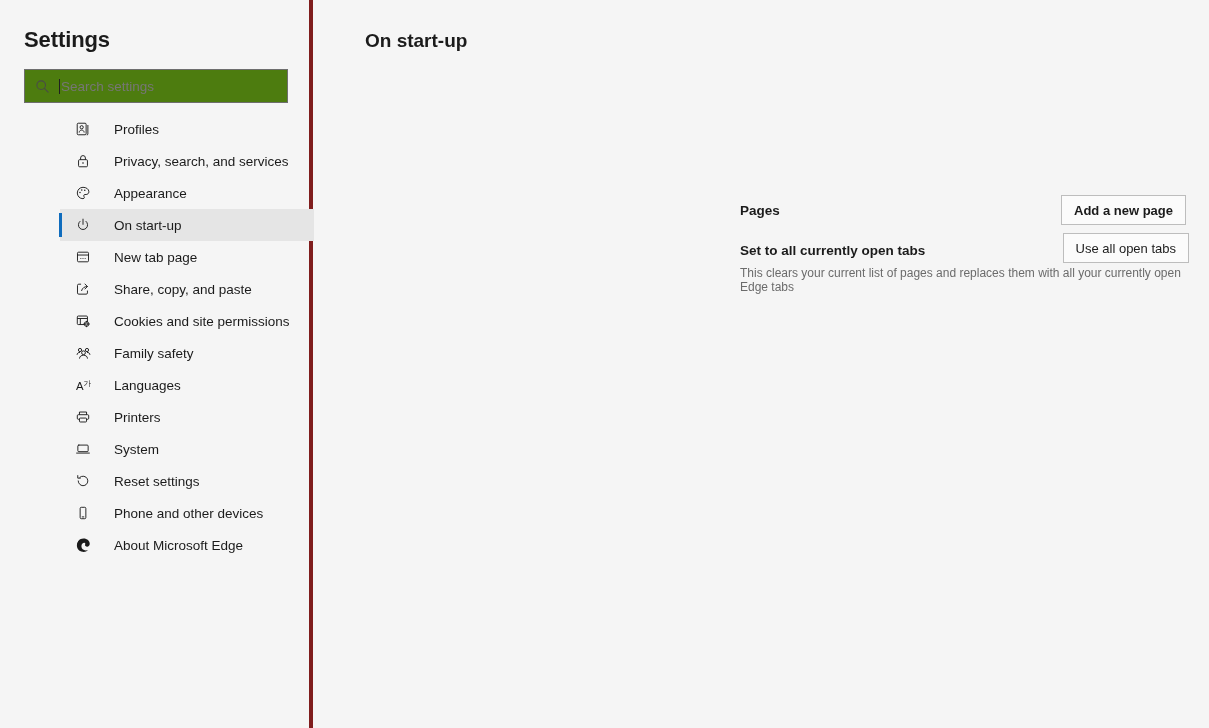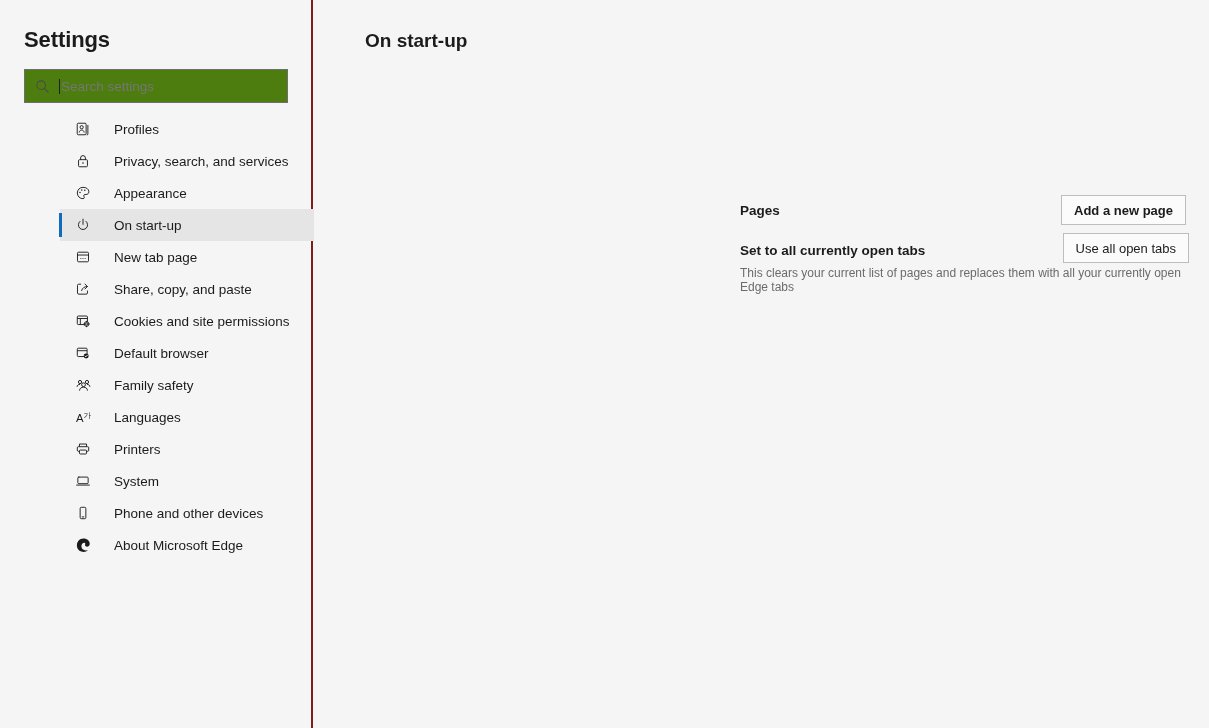--- a/index.html
+++ b/index.html
@@ -19,21 +19,21 @@
     background: #f5f5f5;
   }
 
   
   #sidebar {
     position: absolute;
     left: 0; top: 0;
     width: 313px;
     height: 728px;
     background: #f5f5f5;
-    border-right: 2px solid #7f1d1d;
+    border-right: 4px solid #7f1d1d;
   }
 
   #settings-title {
     position: absolute;
     left: 24px;
     top: 27px;
     font-size: 22px;
     font-weight: bold;
     color: #1b1b1b;
     letter-spacing: -0.1px;
@@ -313,31 +313,20 @@
             <line x1="2.6" y1="6.2" x2="14" y2="6.2"></line>
             <line x1="6" y1="6.2" x2="6" y2="13"></line>
             <circle cx="13" cy="12.4" r="2.6" fill="#f5f5f5"></circle>
             <circle cx="13" cy="12.4" r="1.2"></circle>
             <path d="M13 9.3v.7M13 14.8v.7M9.9 12.4h.7M15.4 12.4h.7" stroke-linecap="round"></path>
           </svg>
         </span>
         <span class="nav-label">Cookies and site permissions</span>
       </div>
 
-      <div class="nav-item">
-        <span class="nav-icon">
-          <svg width="16" height="16" viewBox="0 0 18 18" fill="none" stroke="currentColor" stroke-width="1.05">
-            <rect x="2.6" y="3.6" width="11" height="9.4" rx="1.1"></rect>
-            <line x1="2.6" y1="6.4" x2="13.6" y2="6.4"></line>
-            <circle cx="12.6" cy="12.4" r="2.8" fill="currentColor" stroke="none"></circle>
-            <path d="M11.3 12.4l.9.9 1.8-1.9" stroke="#f5f5f5" stroke-width="1.1" stroke-linecap="round" stroke-linejoin="round"></path>
-          </svg>
-        </span>
-        <span class="nav-label">Default browser</span>
-      </div>
 
 
       <div class="nav-item">
         <span class="nav-icon">
           <svg width="17" height="17" viewBox="0 0 18 18" fill="none" stroke="currentColor" stroke-width="1">
             <circle cx="5.3" cy="5.3" r="1.7"></circle>
             <circle cx="12.7" cy="5.3" r="1.7"></circle>
             <circle cx="9" cy="8.2" r="2"></circle>
             <path d="M2.2 10.4c0-1.7 1.4-2.6 3.1-2.6"></path>
             <path d="M15.8 10.4c0-1.7-1.4-2.6-3.1-2.6"></path>
@@ -371,20 +360,29 @@
       <div class="nav-item">
         <span class="nav-icon">
           <svg width="16" height="16" viewBox="0 0 18 18" fill="none" stroke="currentColor" stroke-width="1.05" stroke-linecap="round">
             <rect x="3.2" y="4.6" width="11.6" height="7.4" rx="1.1"></rect>
             <line x1="1.8" y1="13.6" x2="16.2" y2="13.6"></line>
           </svg>
         </span>
         <span class="nav-label">System</span>
       </div>
 
+      <div class="nav-item">
+        <span class="nav-icon">
+          <svg width="16" height="16" viewBox="0 0 18 18" fill="none" stroke="currentColor" stroke-width="1.05" stroke-linecap="round" stroke-linejoin="round">
+            <path d="M3.6 8.9a5.4 5.4 0 1 0 1.9-4.1"></path>
+            <path d="M3.1 2.9v2.9h2.9"></path>
+          </svg>
+        </span>
+        <span class="nav-label">Reset settings</span>
+      </div>
 
       <div class="nav-item">
         <span class="nav-icon">
           <svg width="16" height="16" viewBox="0 0 18 18" fill="none" stroke="currentColor" stroke-width="1.05">
             <rect x="5.8" y="2.6" width="6.4" height="12.8" rx="1.3"></rect>
             <line x1="8.1" y1="13.4" x2="9.9" y2="13.4" stroke-linecap="round"></line>
           </svg>
         </span>
         <span class="nav-label">Phone and other devices</span>
       </div>

